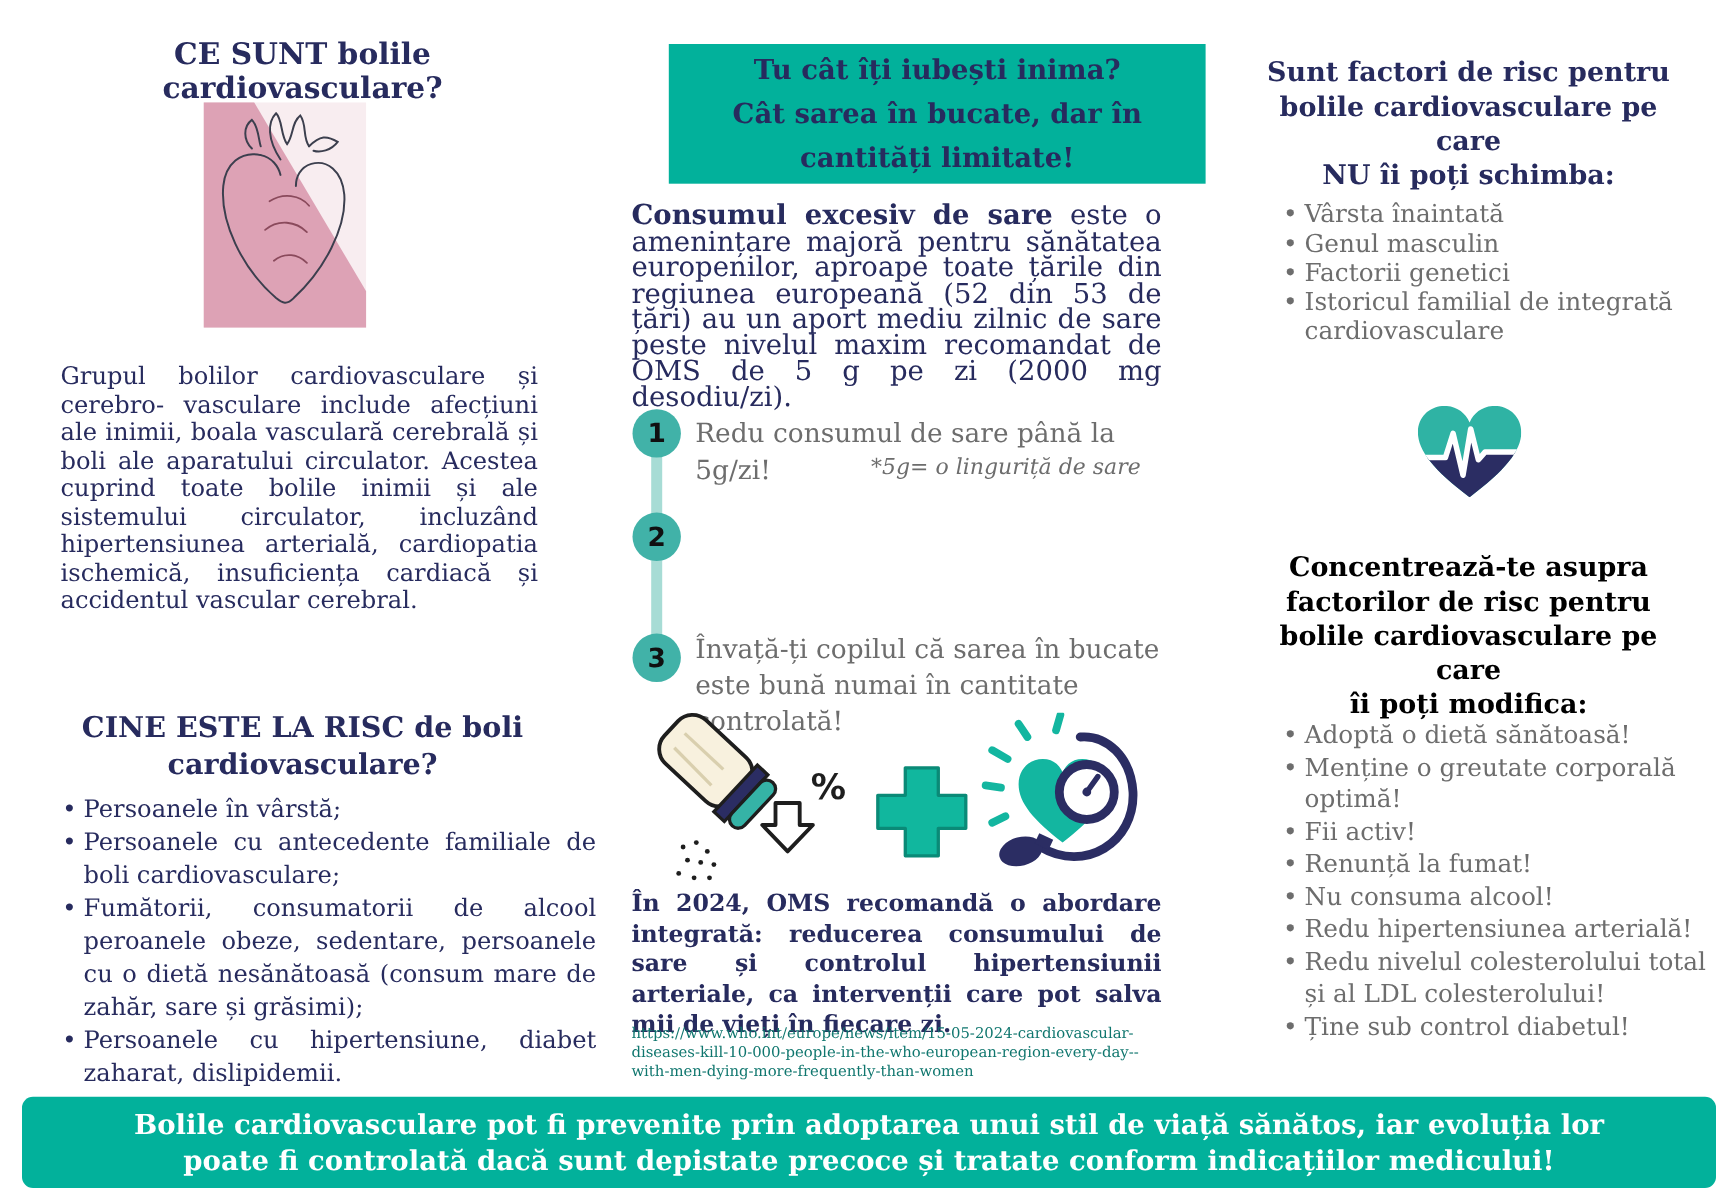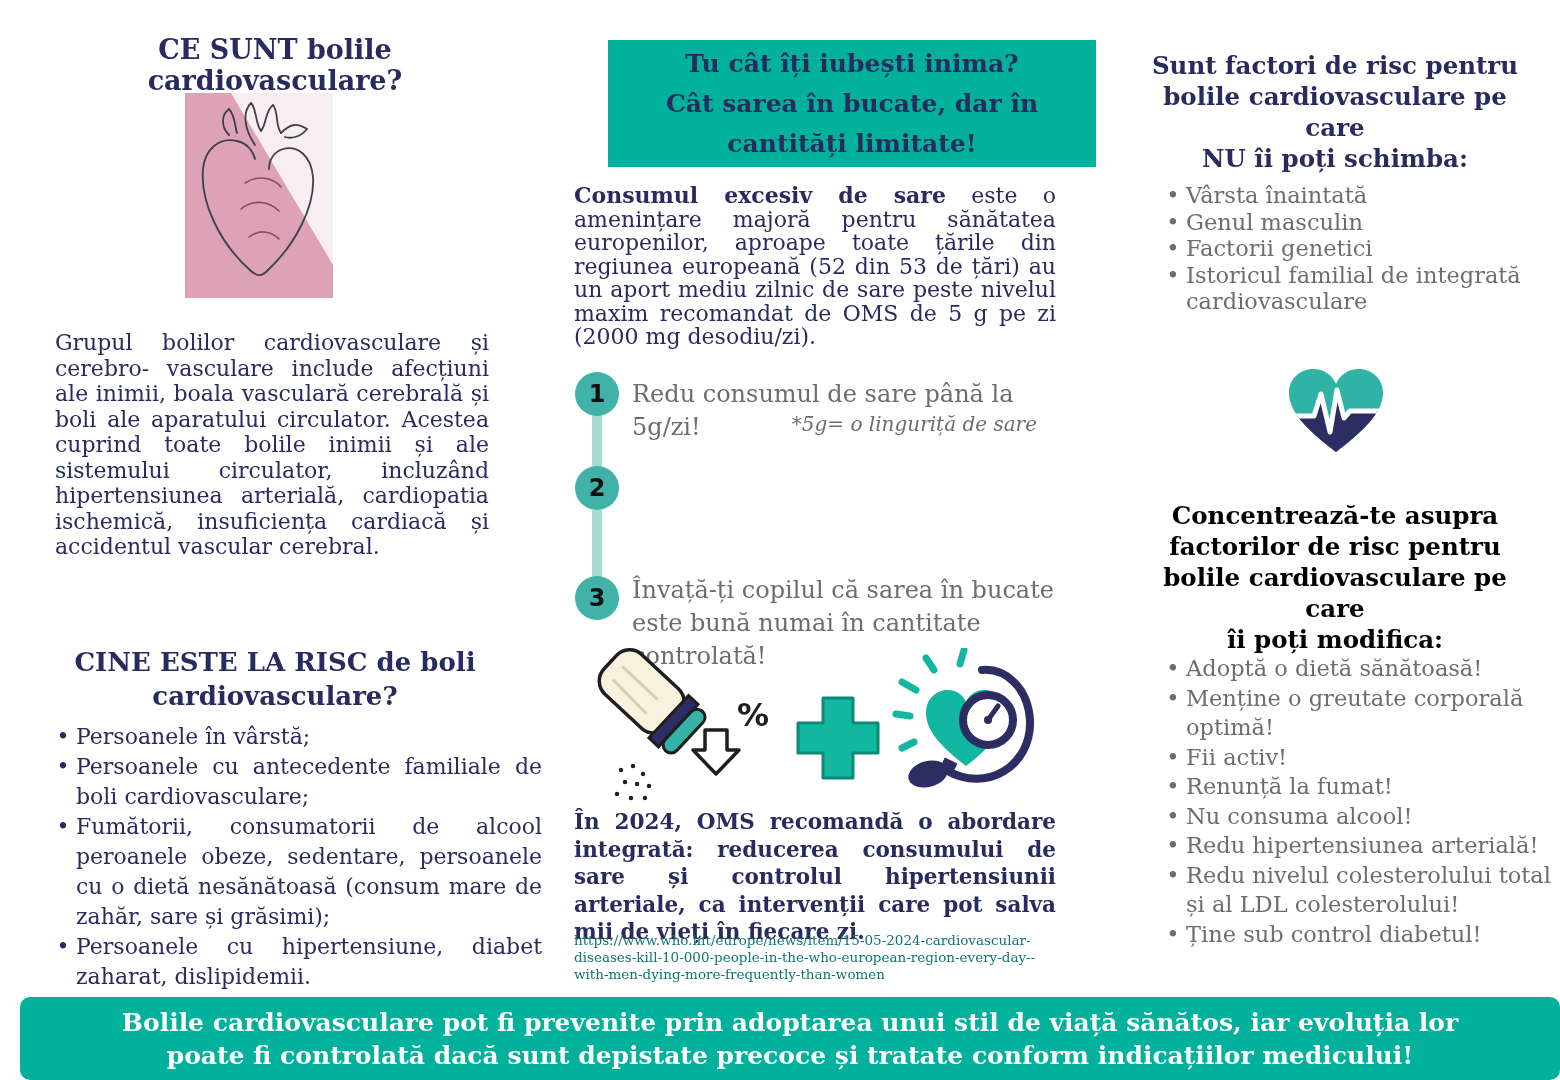--- a/index.html
+++ b/index.html
@@ -18,21 +18,21 @@
   .risk-list { position:absolute; left:50px; top:722px; width:492px; list-style:none; }
   .risk-list li { display:flex; font-size:22px; line-height:30px; color:#272b5e; }
   .risk-list li .dot { flex:0 0 26px; text-align:center; color:#272b5e; }
   .risk-list li .li-text { flex:1; text-align:justify; }
 
   
   .teal-box { position:absolute; left:568px; top:40px; width:488px; height:127px; background:#02b19b;
     display:flex; align-items:center; justify-content:center; text-align:center;
     font-size:25px; font-weight:bold; color:#272b5e; line-height:40px; white-space:pre-line;margin-left:40px; }
   .mid-para { position:absolute; left:574px; top:184px; width:482px;
-    font-size:22px; line-height:23.5px; color:#272b5e; text-align:justify; }
+    font-size:25px; line-height:23.5px; color:#272b5e; text-align:justify; }
   .mid-para strong { font-weight:bold; }
 
   .step-circle { position:absolute; width:44px; height:44px; border-radius:50%;
     background:#41b2a8; display:flex; align-items:center; justify-content:center;
     font-family:"DejaVu Sans","Liberation Sans",sans-serif; font-size:24px; font-weight:bold; color:#101010; }
   .step-connector { position:absolute; width:10px; background:#a7dcd5; }
   .step-text { position:absolute; font-size:24px; color:#6d6d6d; line-height:33px; }
   .step-note { position:absolute; font-size:20px; font-style:italic; color:#6d6d6d; text-align:right; }
 
   .icon-box { position:absolute; }

